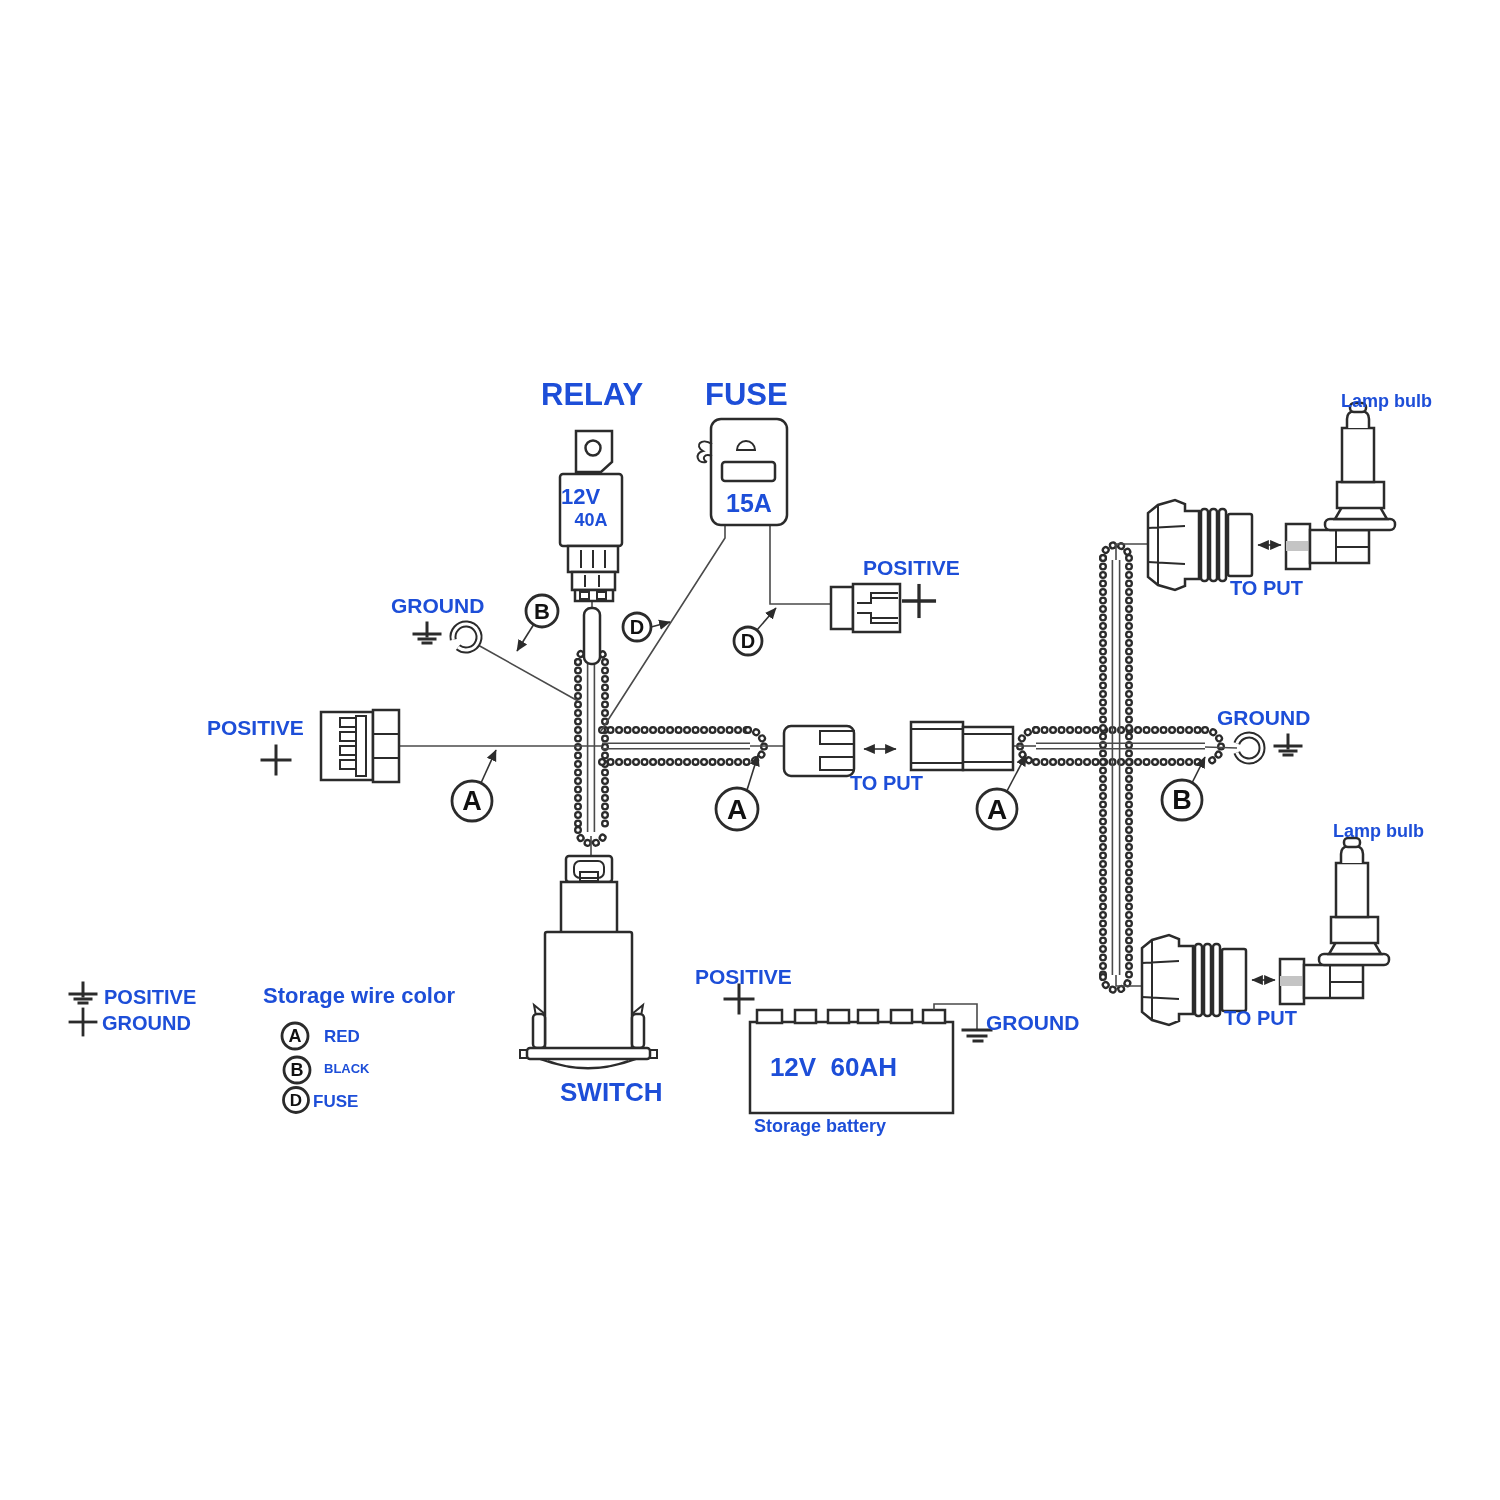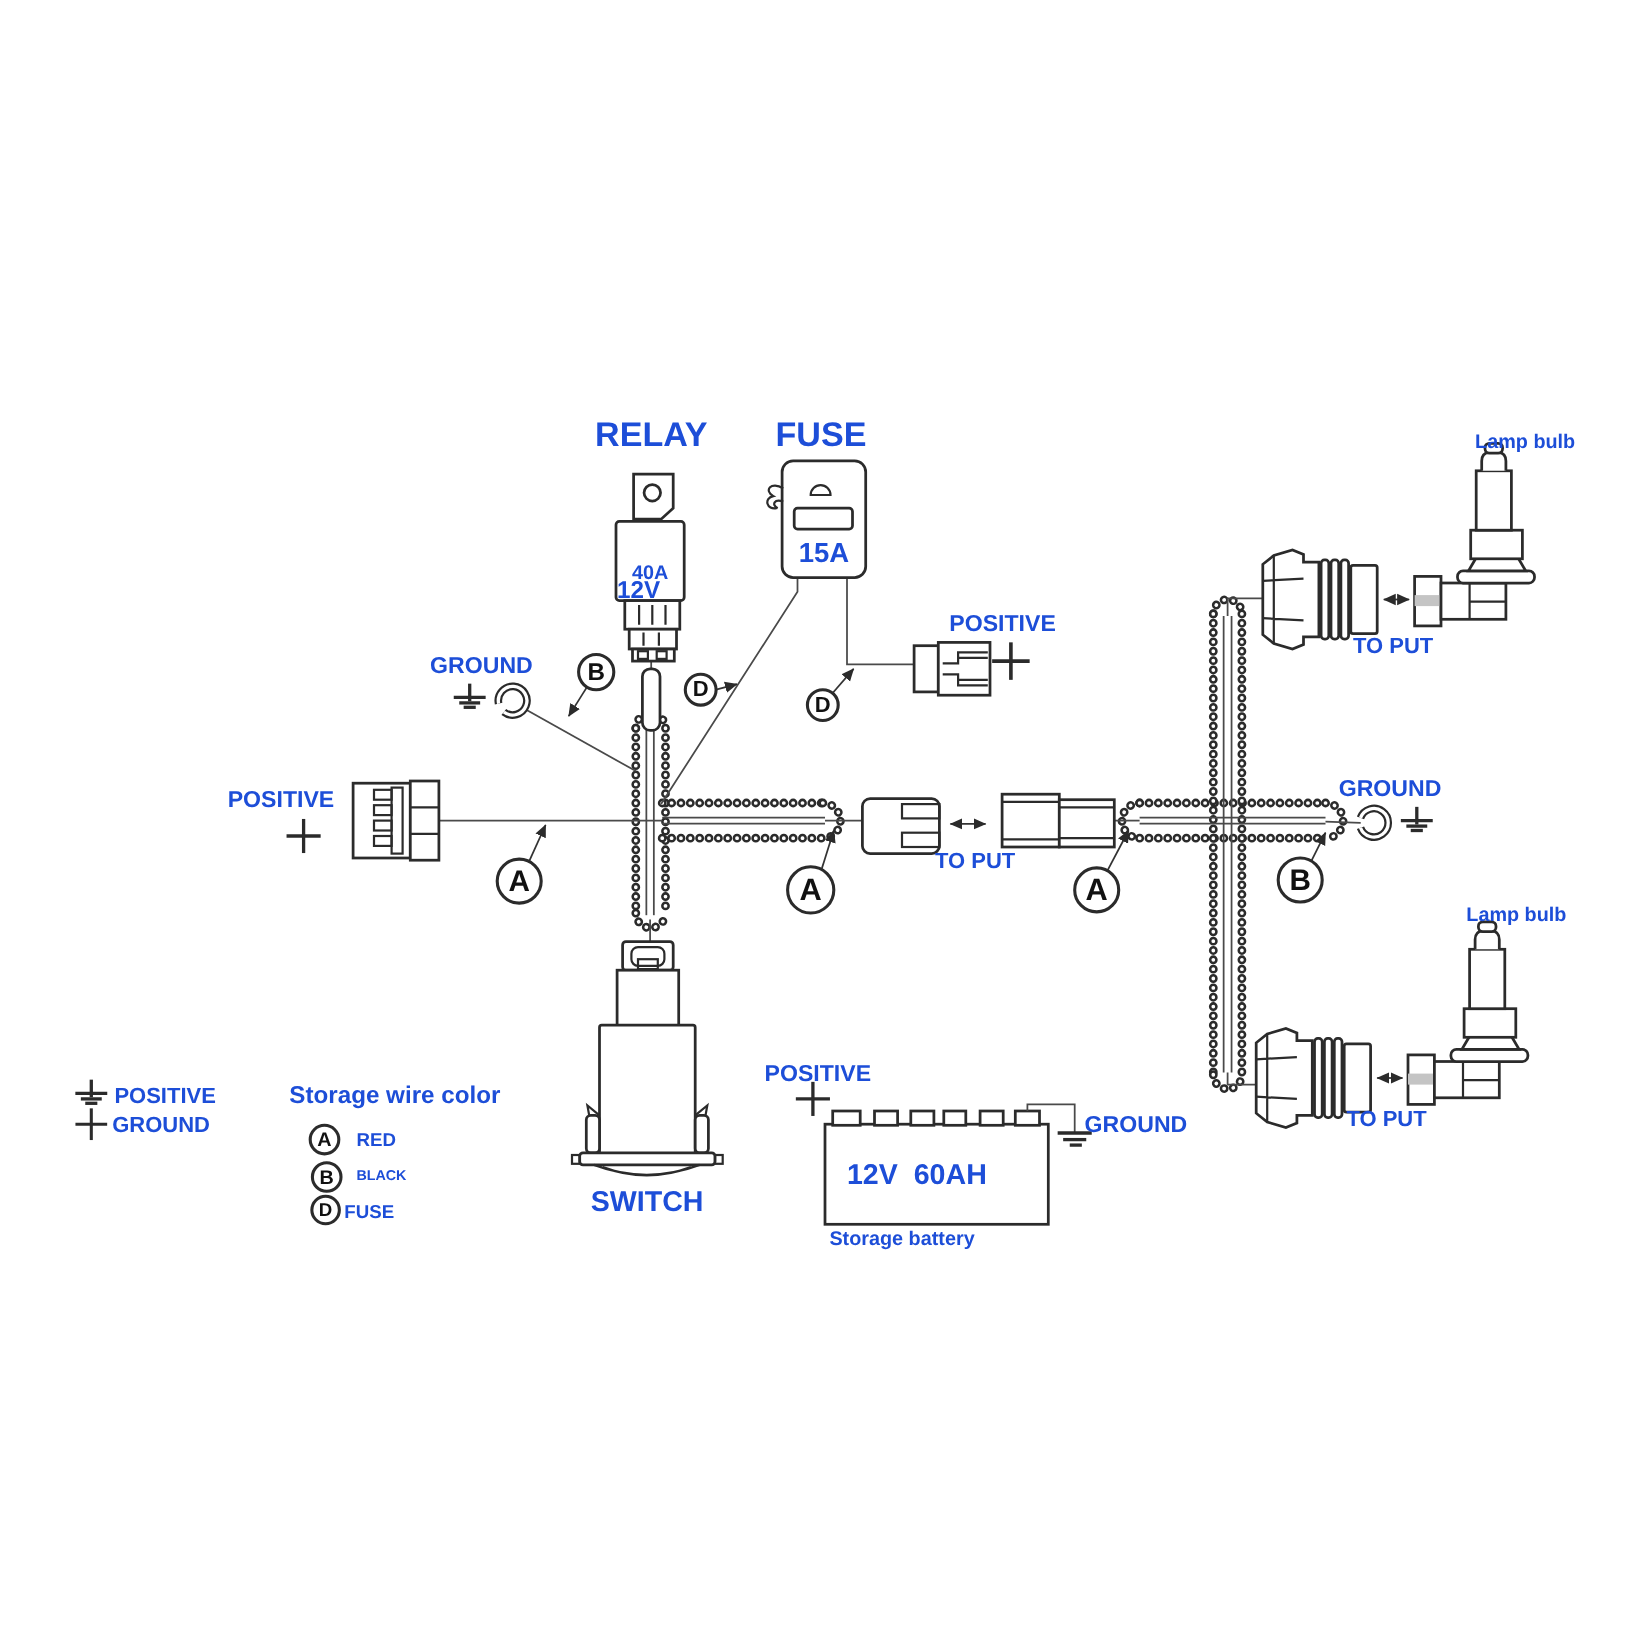--- a/index.html
+++ b/index.html
@@ -263,33 +263,33 @@
     <text class="clt" x="295" y="1036" font-size="18" dominant-baseline="central">A</text>
     <circle class="cir" cx="297" cy="1070" r="13" stroke-width="2.2"></circle>
     <text class="clt" x="297" y="1070" font-size="18" dominant-baseline="central">B</text>
     <circle class="cir" cx="296" cy="1100" r="12.5" stroke-width="2.2"></circle>
     <text class="clt" x="296" y="1100" font-size="17" dominant-baseline="central">D</text>
   </g>
 </svg>
 
 <div class="lbl" style="left:541px;top:379px;font-size:31px;">RELAY</div>
 <div class="lbl" style="left:705px;top:379px;font-size:31px;">FUSE</div>
-<div class="lbl ctr" style="left:560px;top:486px;width:41px;font-size:22px;margin-top:40px;">12V</div>
+<div class="lbl ctr" style="left:560px;top:486px;width:41px;font-size:22px;">12V</div>
 <div class="lbl ctr" style="left:560px;top:511px;width:62px;font-size:18px;">40A</div>
 <div class="lbl ctr" style="left:711px;top:491px;width:76px;font-size:25px;">15A</div>
 <div class="lbl" style="left:863px;top:557px;font-size:21px;">POSITIVE</div>
 <div class="lbl" style="left:391px;top:595px;font-size:21px;">GROUND</div>
 <div class="lbl" style="left:207px;top:717px;font-size:21px;">POSITIVE</div>
 <div class="lbl" style="left:850px;top:773px;font-size:20px;">TO PUT</div>
 <div class="lbl" style="left:1217px;top:707px;font-size:21px;">GROUND</div>
 <div class="lbl" style="left:1341px;top:392px;font-size:18px;">Lamp bulb</div>
 <div class="lbl" style="left:1230px;top:578px;font-size:20px;">TO PUT</div>
 <div class="lbl" style="left:1333px;top:822px;font-size:18px;">Lamp bulb</div>
 <div class="lbl" style="left:1224px;top:1008px;font-size:20px;">TO PUT</div>
-<div class="lbl" style="left:537px;top:1079px;font-size:26px;">SWITCH</div>
+<div class="lbl" style="left:560px;top:1079px;font-size:26px;">SWITCH</div>
 <div class="lbl" style="left:695px;top:966px;font-size:21px;">POSITIVE</div>
 <div class="lbl" style="left:986px;top:1012px;font-size:21px;">GROUND</div>
 <div class="lbl ctr" style="left:750px;top:1054px;width:167px;font-size:26px;">12V  60AH</div>
 <div class="lbl" style="left:754px;top:1117px;font-size:18px;">Storage battery</div>
 <div class="lbl" style="left:104px;top:987px;font-size:20px;">POSITIVE</div>
 <div class="lbl" style="left:102px;top:1013px;font-size:20px;">GROUND</div>
 <div class="lbl" style="left:263px;top:985px;font-size:22px;">Storage wire color</div>
 <div class="lbl" style="left:324px;top:1028px;font-size:17px;">RED</div>
 <div class="lbl" style="left:324px;top:1062px;font-size:13px;">BLACK</div>
 <div class="lbl" style="left:313px;top:1093px;font-size:17px;">FUSE</div>

